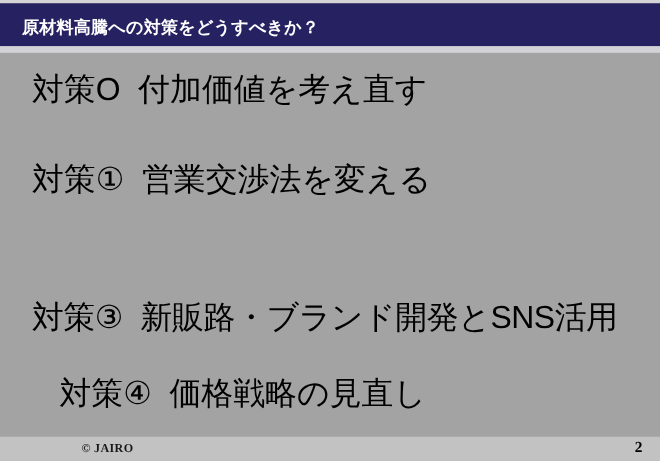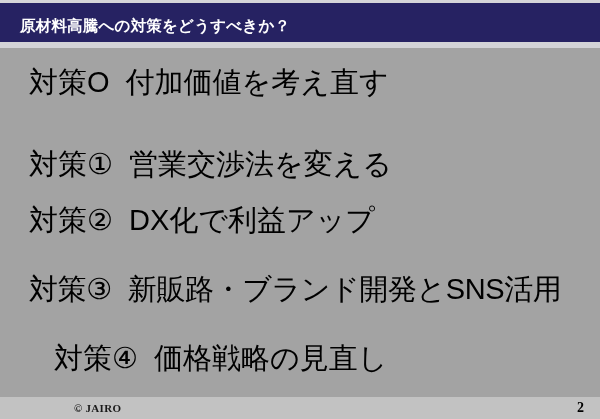--- a/index.html
+++ b/index.html
@@ -149,23 +149,20 @@
   <div id="body-list">
 
     <div class="body-line" id="line-0">
       <span class="lead">対策O</span><span class="gap"></span><span class="rest">付加価値を考え直す</span>
     </div>
 
     <div class="body-line" id="line-1">
       <span class="lead">対策①</span><span class="gap"></span><span class="rest">営業交渉法を変える</span>
     </div>
 
-    <div class="body-line" id="line-2">
-      <span class="lead">対策②</span><span class="gap"></span><span class="rest">DX化で利益アップ</span>
-    </div>
 
     <div class="body-line" id="line-3">
       <span class="lead">対策③</span><span class="gap"></span><span class="rest">新販路・ブランド開発とSNS活用</span>
     </div>
 
     <div class="body-line" id="line-4">
       <span class="lead">対策④</span><span class="gap"></span><span class="rest">価格戦略の見直し</span>
     </div>
 
   </div>

